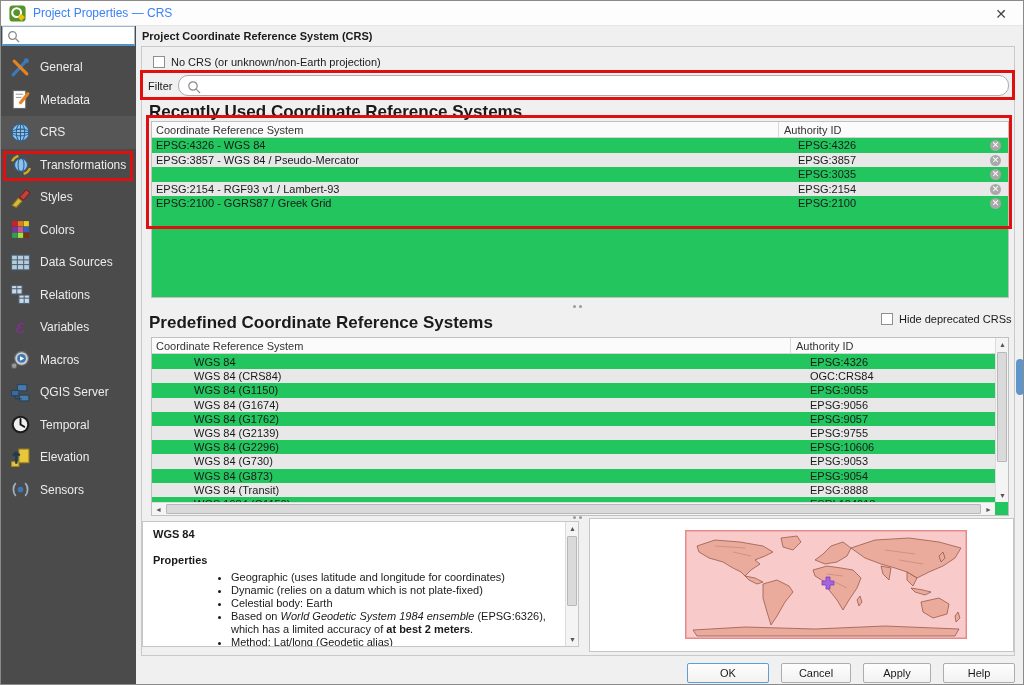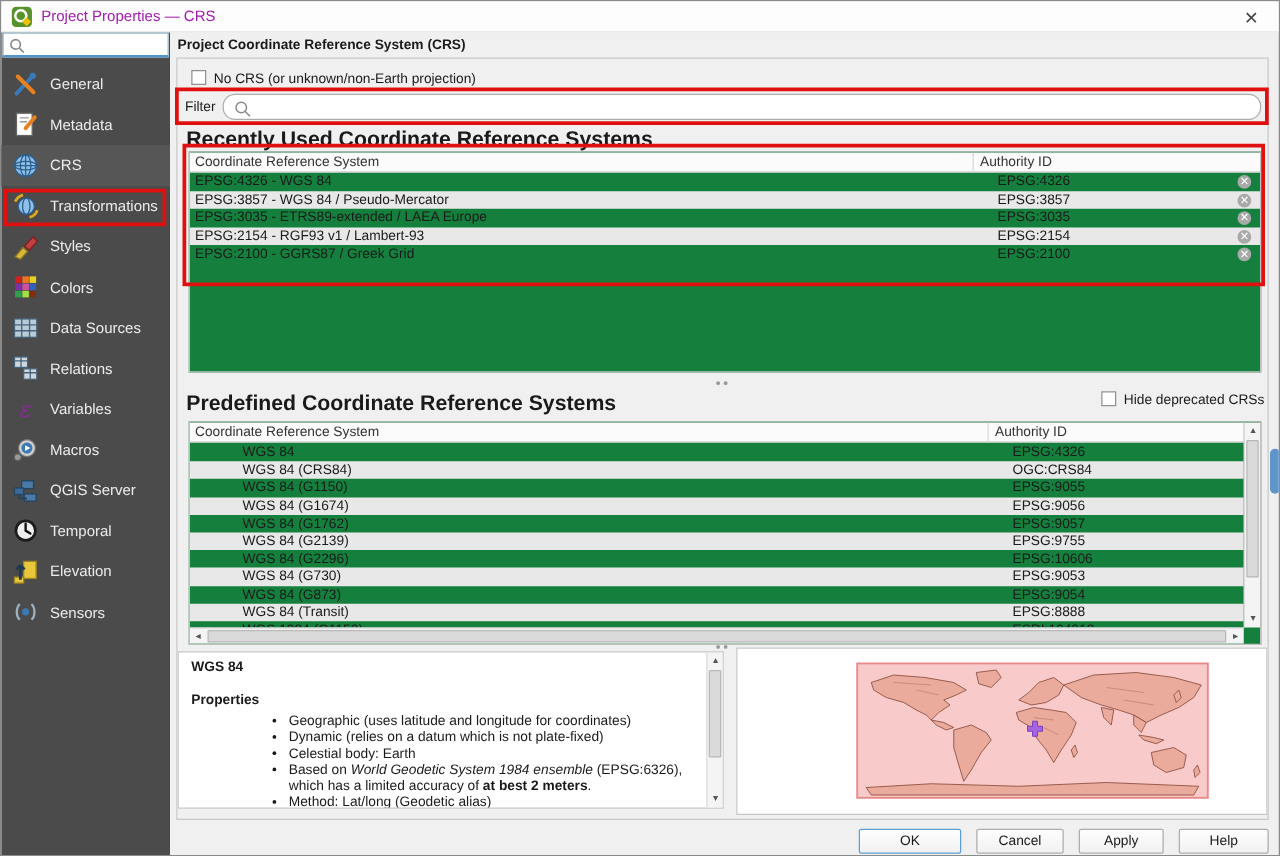--- a/index.html
+++ b/index.html
@@ -2,21 +2,21 @@
 <html><head>
 <meta charset="utf-8">
 <style>
   * { margin:0; padding:0; box-sizing:border-box; }
   html,body { background:#d8d8d8; font-family:"Liberation Sans", sans-serif; }
   #win { position:relative; width:1024px; height:685px; background:#f0f0f0; border:1px solid #8a8a8a; overflow:hidden; font-size:11px; color:#1a1a1a; }
 
   
   #titlebar { position:absolute; left:0; top:0; width:100%; height:25px; background:#fdfdfd; border-bottom:1px solid #e6e6e6; }
   #app-logo { position:absolute; left:8px; top:4px; width:17px; height:17px; }
-  #win-title { position:absolute; left:32px; top:5px; font-size:12px; color:#a21caf; }
+  #win-title { position:absolute; left:32px; top:5px; font-size:12px; color:#3b82f6; }
   #close-btn { position:absolute; right:12px; top:3px; width:20px; height:20px; text-align:center; line-height:20px; font-size:14px; color:#444; cursor:pointer; }
 
   
   #sidebar { position:absolute; left:0; top:25px; width:135px; height:660px; background:#4b4b4b; }
   #side-search { position:absolute; left:1px; top:0px; width:133px; height:20px; background:#fff; border:1px solid #9ab8cc; border-bottom:2px solid #5294c7; }
   #side-search svg { position:absolute; left:4px; top:3px; }
   #side-items { position:absolute; left:0; top:25px; width:135px;text-align:right; }
   .side-item { position:relative; height:32.5px; display:flex; align-items:center; cursor:pointer; }
   .side-item.sel { background:#565656; }
   .si-icon { margin-left:9px; width:21px; height:21px; flex:0 0 21px; }
@@ -31,21 +31,21 @@
   #nocrs-row label { margin-left:6px; }
 
   #filter-row { position:absolute; left:147px; top:74px; width:862px; height:22px; }
   #filter-label { position:absolute; left:0; top:5px; }
   #filter-input { position:absolute; left:30px; top:0; width:831px; height:21px; background:#fff; border:1px solid #adadad; border-radius:10px; }
   #filter-input svg { position:absolute; left:8px; top:4px; }
 
   .section-label { position:absolute; font-weight:bold; font-size:17px; }
 
   
-  .tbl { position:absolute; background:#15803d; border:1px solid #c0c0c0; overflow:hidden; }
+  .tbl { position:absolute; background:#22c55e; border:1px solid #c0c0c0; overflow:hidden; }
   .thead { position:relative; height:16px; line-height:16px; background:#fbfbfb; border-bottom:1px solid #d4d4d4; color:#333; white-space:nowrap; }
   .th-crs { position:absolute; left:4px; }
   .th-auth { position:absolute; border-left:1px solid #d9d9d9; padding-left:5px; height:16px; }
   .trow { position:relative; height:14.5px; line-height:14.5px; white-space:nowrap; }
   #recent-rows .trow:nth-child(even), #pre-rows .trow:nth-child(even) { background:#e8e8e8; }
   .cell-crs { position:absolute; left:4px; }
   .cell-crs.indent { left:42px; }
   .cell-auth { position:absolute;margin-left:20px; }
   .r-auth { left:626px; } .p-auth { left:638px; }
   #pre-rows .trow { height:14.2px; line-height:14.2px; }
@@ -297,21 +297,20 @@
         <span class="cell-crs">EPSG:4326 - WGS 84</span>
         <span class="cell-auth r-auth">EPSG:4326</span>
         <span class="remove-btn">✕</span>
       </div>
       <div class="trow">
         <span class="cell-crs">EPSG:3857 - WGS 84 / Pseudo-Mercator</span>
         <span class="cell-auth r-auth">EPSG:3857</span>
         <span class="remove-btn">✕</span>
       </div>
       <div class="trow">
-        <span class="cell-crs">EPSG:3035 - ETRS89-extended / LAEA Europe</span>
         <span class="cell-auth r-auth">EPSG:3035</span>
         <span class="remove-btn">✕</span>
       </div>
       <div class="trow">
         <span class="cell-crs">EPSG:2154 - RGF93 v1 / Lambert-93</span>
         <span class="cell-auth r-auth">EPSG:2154</span>
         <span class="remove-btn">✕</span>
       </div>
       <div class="trow">
         <span class="cell-crs">EPSG:2100 - GGRS87 / Greek Grid</span>

